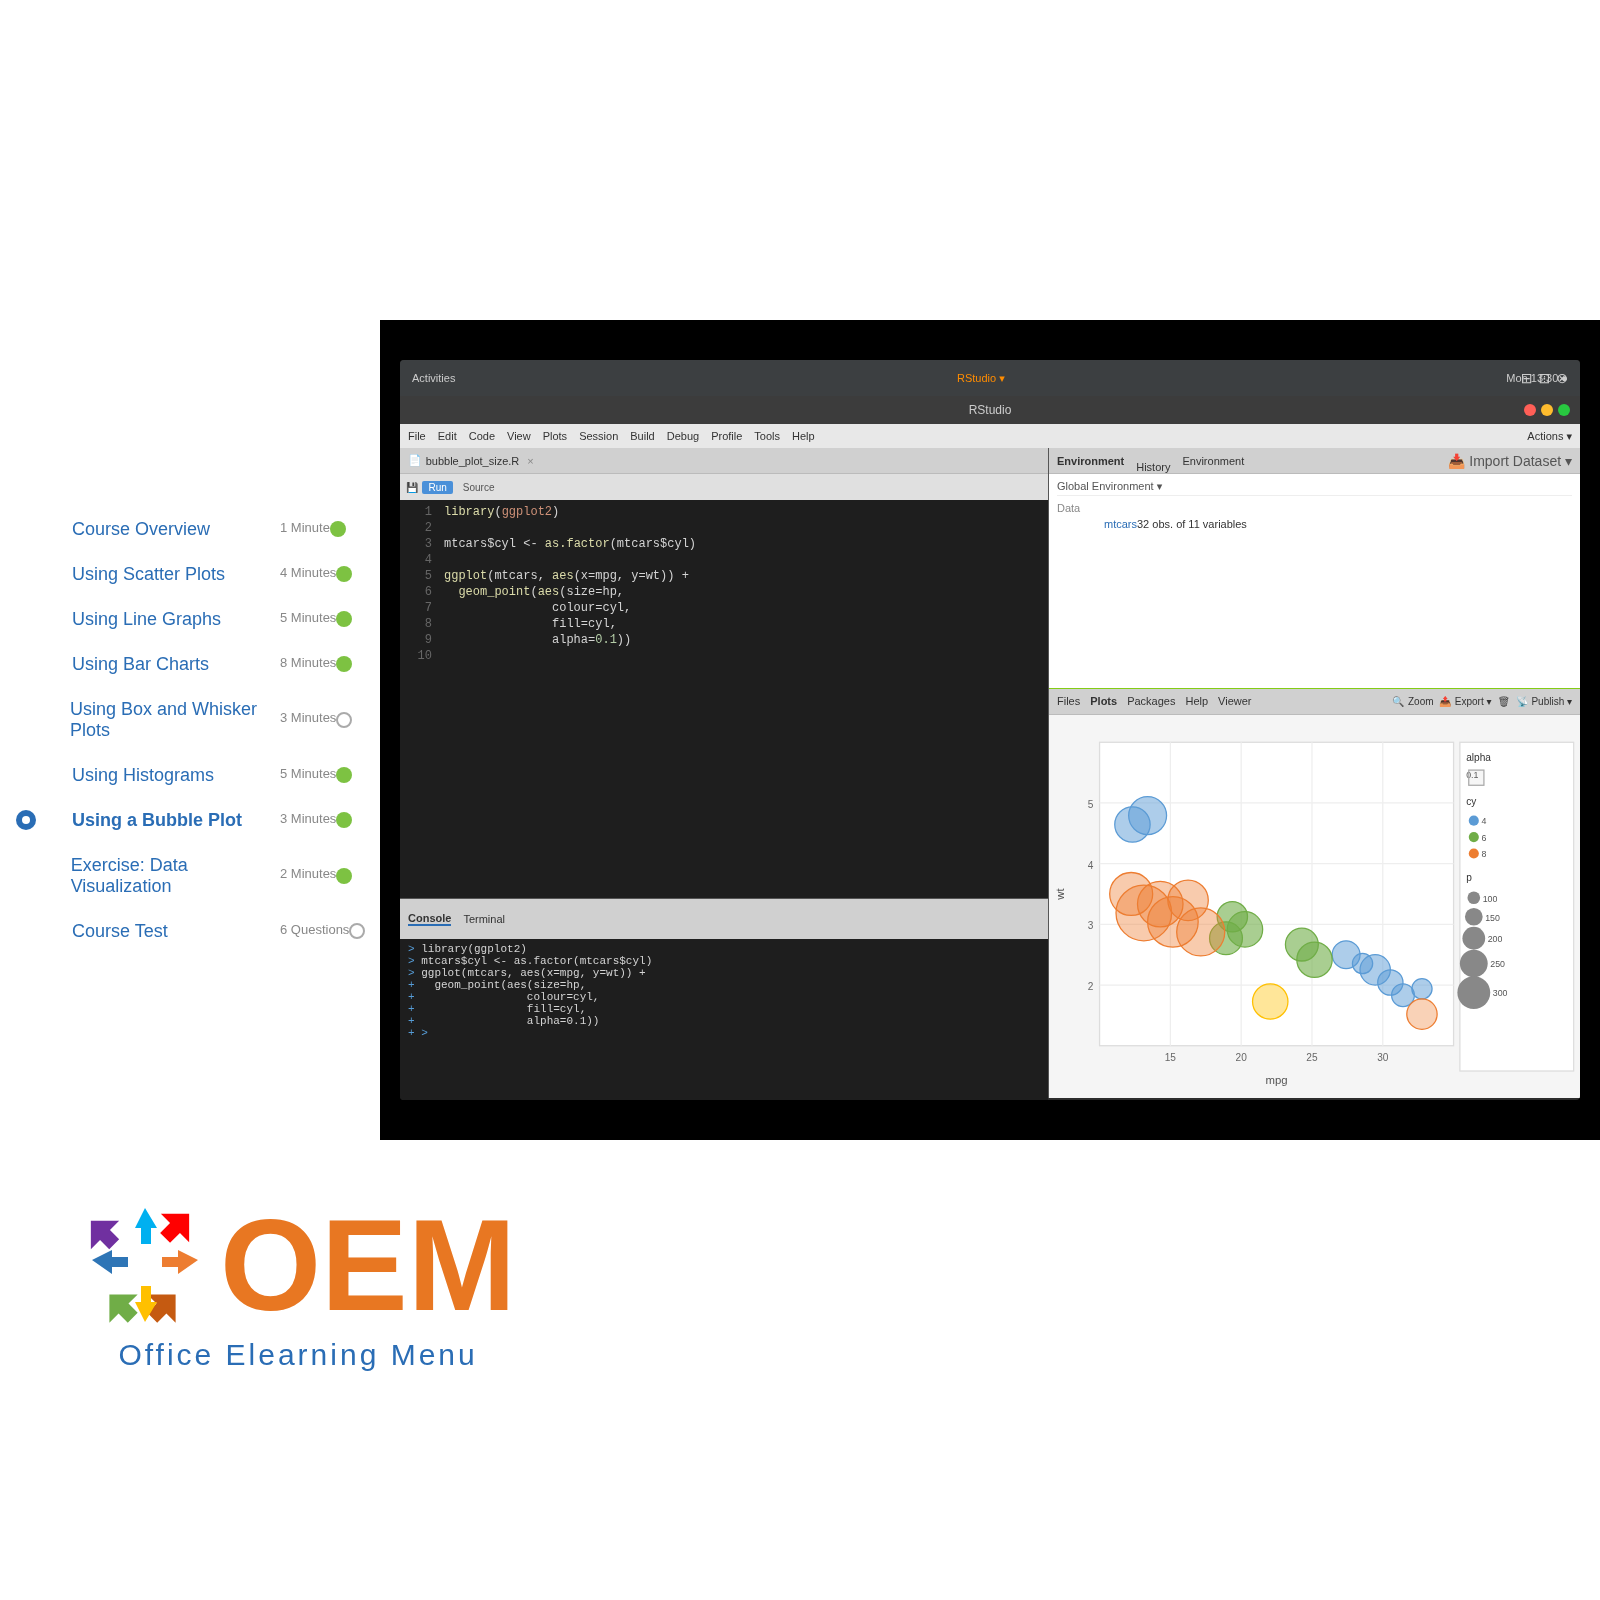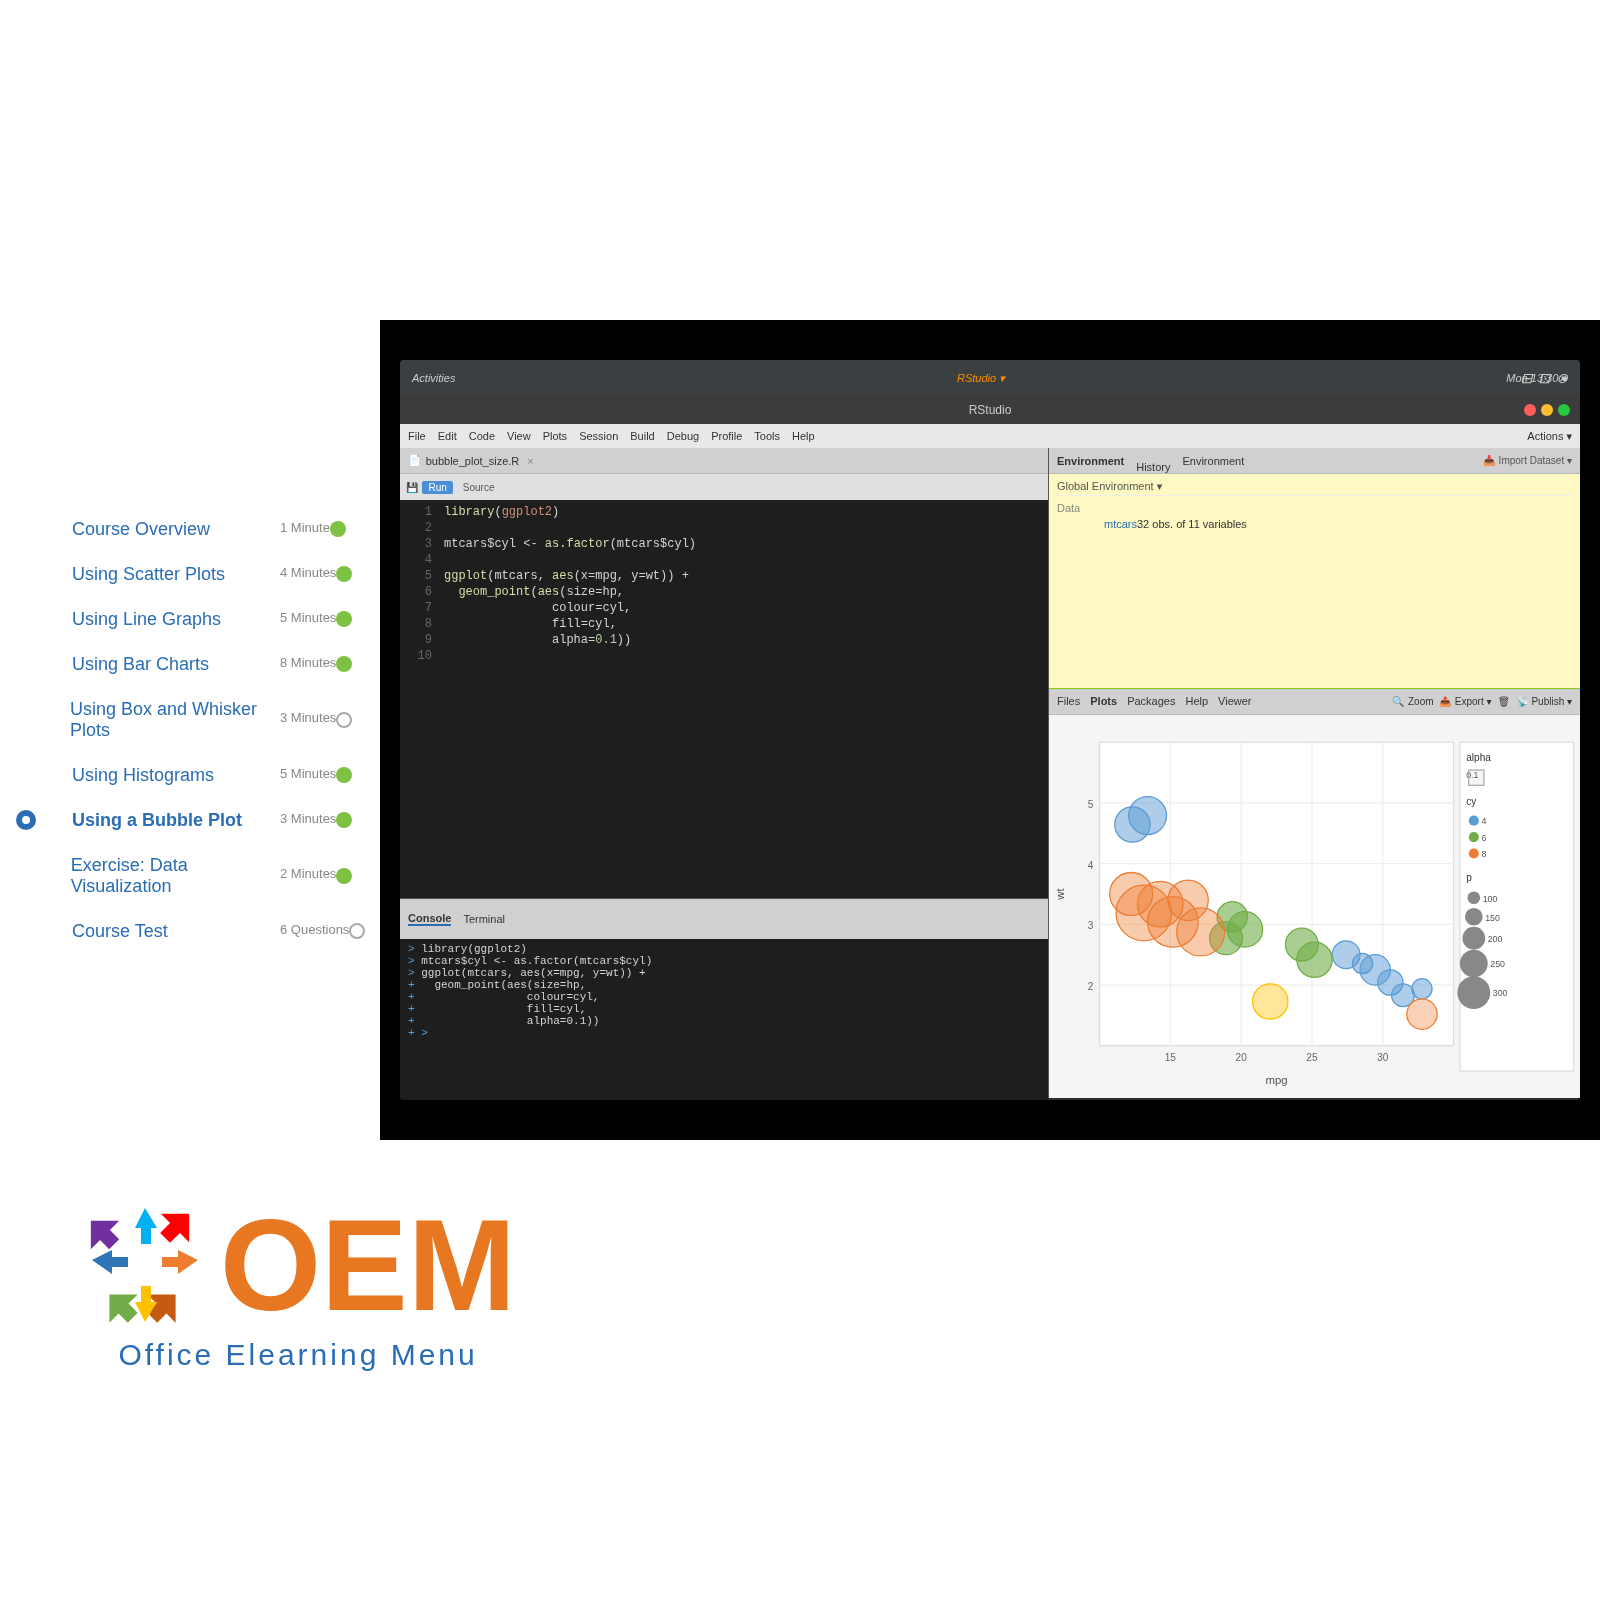--- a/index.html
+++ b/index.html
@@ -239,21 +239,21 @@
       flex-direction: column;
     }
 
     .rs-right-bottom {
       flex: 1;
       display: flex;
       flex-direction: column;
     }
 
     .rs-env-body {
-      background: #fef9c3;
+      background: #ffffff;
       flex: 1;
       padding: 4px 8px;
       font-size: 11px;
       overflow: hidden;
     }
 
     .rs-env-row {
       display: flex;
       padding: 2px 0;
       font-size: 11px;
@@ -315,21 +315,20 @@
       color: #555;
     }
 
     .global-header {
       background: #3c3f41;
       height: 36px;
       display: flex;
       align-items: center;
       justify-content: space-between;
       padding: 0 12px;
-      font-style: italic;
     }
   </style>
 </head>
 <body>
 
 <div class="main-container">
 
   <div class="top-area"></div>
 
   <div class="content-area">
@@ -556,21 +555,21 @@
 
           </div>
 
           <div class="rs-right-panel">
 
             <div class="rs-right-top">
               <div class="rs-panel-header">
                 <span style="font-weight:bold;margin-right:12px;">Environment</span>
                 <span style="margin-right:12px;margin-top:12px;">History</span>
                 <span>Environment</span>
-                <span style="margin-left:auto;font-size:10px;color:#555;">📥 Import Dataset ▾</span>
+                <span style="margin-left:auto;font-size:14px;color:#555;">📥 Import Dataset ▾</span>
               </div>
               <div class="rs-env-body">
                 <div style="font-size:11px;color:#555;padding:2px 0;border-bottom:1px solid #eee;margin-bottom:4px;">
                   Global Environment ▾
                 </div>
                 <div style="font-size:11px;color:#888;padding:2px 0;">Data</div>
                 <div class="rs-env-row">
                   <span class="rs-env-name">mtcars</span>
                   <span class="rs-env-val">32 obs. of 11 variables</span>
                 </div>

